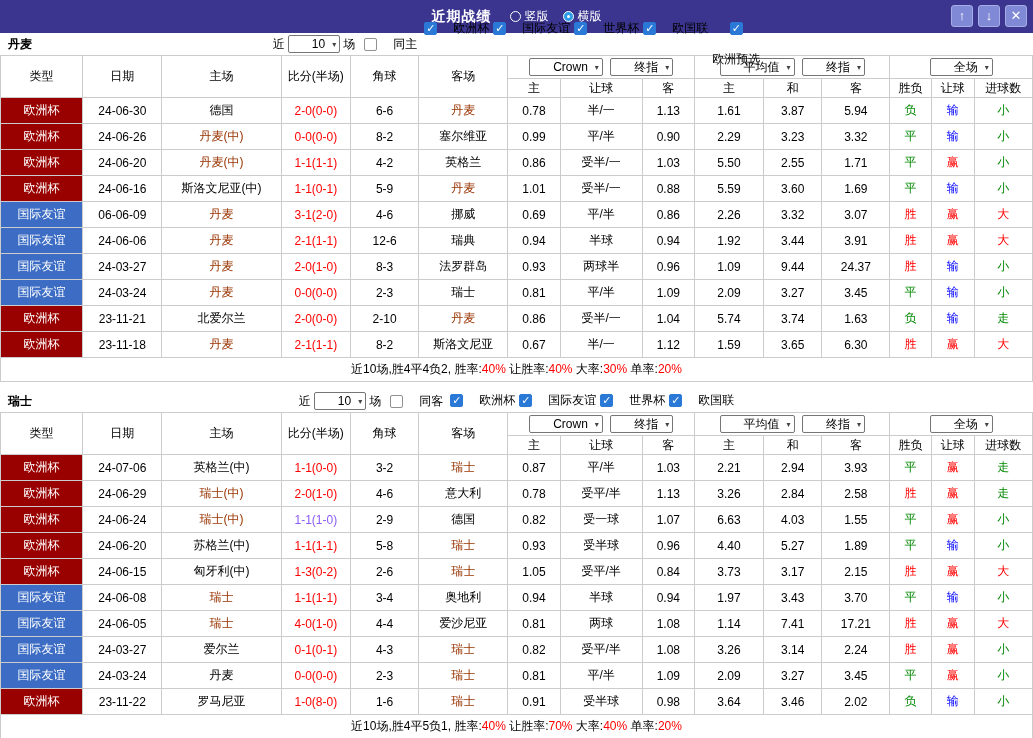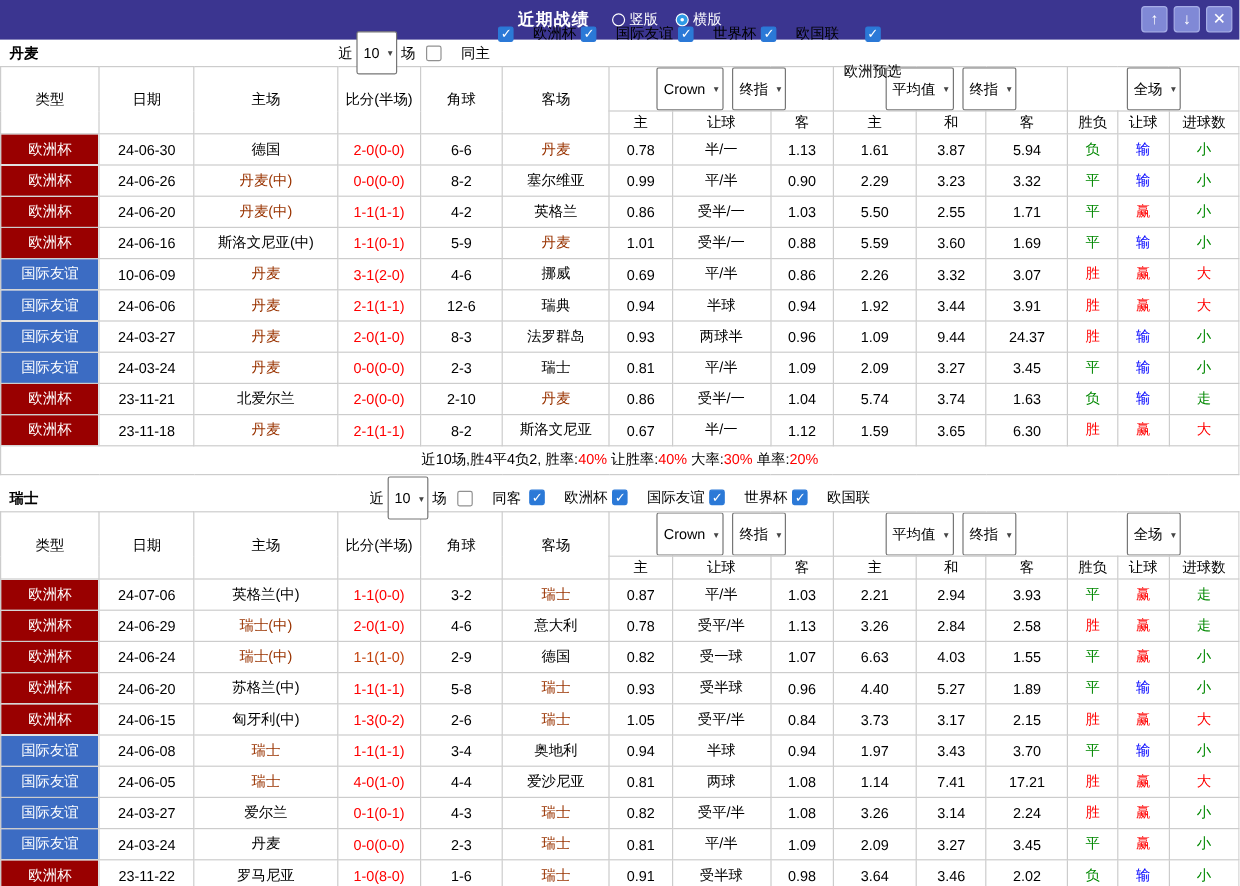--- a/index.html
+++ b/index.html
@@ -39,22 +39,22 @@
     border-radius: 3px; color: #fff; font-size: 13px; line-height: 20px;
     text-align: center; cursor: pointer; user-select: none;
   }
   
   .team-section + .team-section { margin-top: 8px; }
   .section-head { position: relative; height: 22px; display: flex; align-items: center; justify-content: center; }
   .team-name { position: absolute; left: 8px; font-weight: bold; }
   .filter { display: flex; align-items: center; gap: 3px; }
   .select {
     display: inline-flex; align-items: center; justify-content: space-between;
-    border: 1px solid #767676; background: #fff; height: 36px;
-    padding: 0 3px 0 5px; gap: 7px; cursor: pointer; border-radius: 2px;
+    border: 1px solid #767676; background: #fff; height: 18px;
+    padding: 0 3px 0 23px; gap: 7px; cursor: pointer; border-radius: 2px;
     font-size: 12px; line-height: 17px;
   }
   .sel-arr { font-size: 8px; color: #444; font-style: normal; }
   .cb-label { display: inline-flex; align-items: center; gap: 16px; cursor: pointer; margin-left: 6px; }
   .cb {
     width: 13px; height: 13px; border: 1px solid #919191; background: #fff;
     display: inline-block; border-radius: 2px; position: relative;
   }
   .cb.checked { background: #2b79d7; border-color: #2b79d7; }
   .cb.checked::after {
@@ -256,21 +256,21 @@
             <td>0.88</td>
             <td>5.59</td>
             <td>3.60</td>
             <td>1.69</td>
             <td style="color: rgb(0, 136, 0);">平</td>
             <td style="color: rgb(0, 0, 255);">输</td>
             <td style="color: rgb(0, 136, 0);">小</td>
           </tr>
           <tr>
             <td style="color: rgb(255, 255, 255); background: rgb(60, 108, 195);">国际友谊</td>
-            <td>10-06-09</td>
+            <td>06-06-09</td>
             <td style="color: rgb(153, 51, 0);">丹麦</td>
             <td style="color: rgb(255, 0, 0);">3-1(2-0)</td>
             <td>4-6</td>
             <td>挪威</td>
             <td>0.69</td>
             <td>平/半</td>
             <td>0.86</td>
             <td>2.26</td>
             <td>3.32</td>
             <td>3.07</td>
@@ -498,21 +498,21 @@
             <td>2.84</td>
             <td>2.58</td>
             <td style="color: rgb(255, 0, 0);">胜</td>
             <td style="color: rgb(255, 0, 0);">赢</td>
             <td style="color: rgb(0, 136, 0);">走</td>
           </tr>
           <tr>
             <td style="color: rgb(255, 255, 255); background: rgb(153, 0, 0);">欧洲杯</td>
             <td>24-06-24</td>
             <td style="color: rgb(153, 51, 0);">瑞士(中)</td>
-            <td style="color: #c2410c;">1-1(1-0)</td>
+            <td style="color: #8b5cf6;">1-1(1-0)</td>
             <td>2-9</td>
             <td>德国</td>
             <td>0.82</td>
             <td>受一球</td>
             <td>1.07</td>
             <td>6.63</td>
             <td>4.03</td>
             <td>1.55</td>
             <td style="color: rgb(0, 136, 0);">平</td>
             <td style="color: rgb(255, 0, 0);">赢</td>

